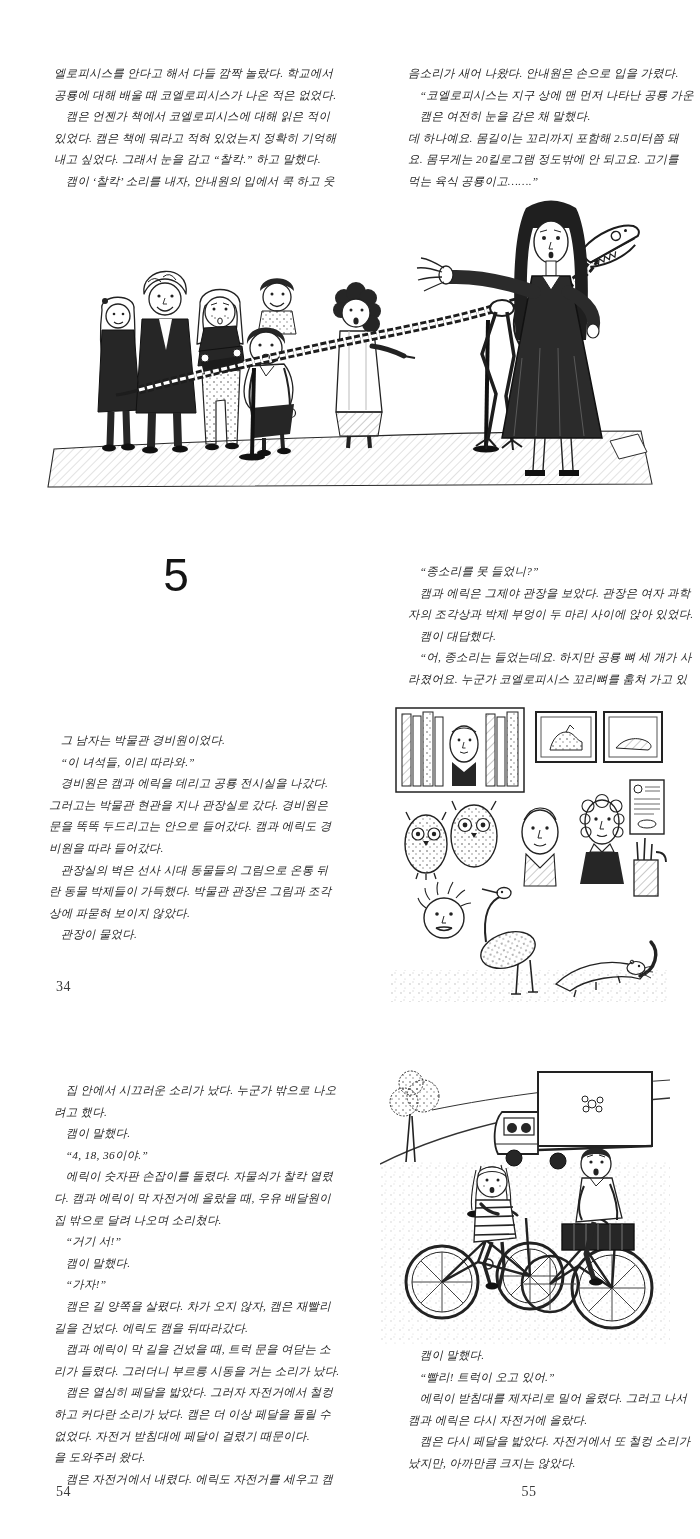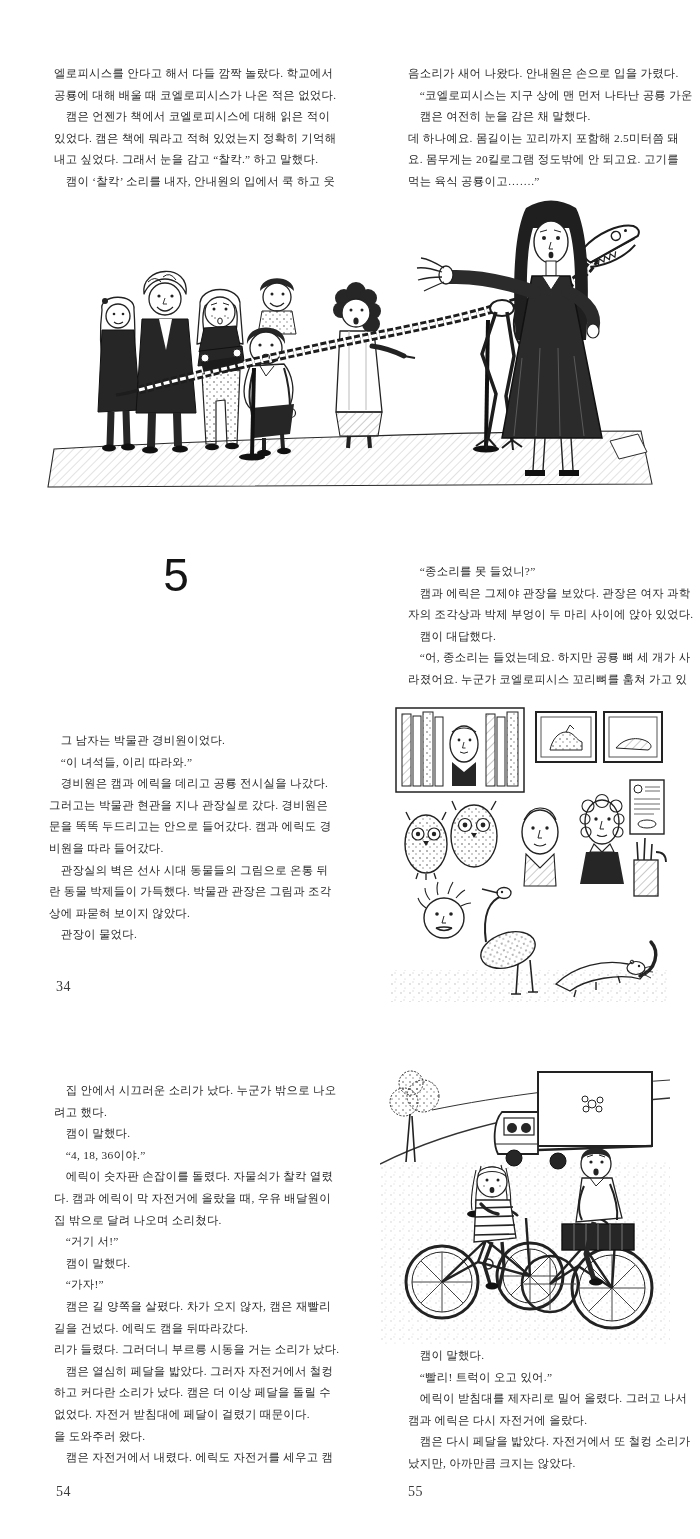--- a/index.html
+++ b/index.html
@@ -1,28 +1,28 @@
 <!DOCTYPE html>
 <html><head>
 <meta charset="utf-8">
 <style>
   html,body{margin:0;padding:0;background:#ffffff;}
   .page{
     position:relative;width:700px;height:1539px;background:#ffffff;overflow:hidden;
     font-family:"Liberation Serif","DejaVu Serif",serif;color:#222;
   }
-  .col{position:absolute;}
+  .col{position:absolute;font-style:italic;}
   .line{white-space:pre;font-size:11.4px;line-height:21.6px;letter-spacing:.3px;color:#1f1f1f;}
   .chapter{
     position:absolute;left:54px;top:552px;width:244px;text-align:center;
     font-family:"Liberation Sans","DejaVu Sans",sans-serif;font-weight:300;
     font-size:46px;line-height:1;color:#141414;
   }
   .pagenum{position:absolute;font-size:14px;color:#3a3a3a;letter-spacing:.5px;}
-  .pagenum.right{width:242px;text-align:left;}
+  .pagenum.right{width:242px;text-align:center;}
   .illo{position:absolute;}
   svg{display:block;}
 </style>
 </head>
 <body>
 
 <div class="page">
 
   <svg width="0" height="0" style="position:absolute" aria-hidden="true">
     <defs>
@@ -409,20 +409,21 @@
       <div class="line">　캠이 말했다.</div>
       <div class="line">　“4, 18, 36이야.”</div>
       <div class="line">　에릭이 숫자판 손잡이를 돌렸다. 자물쇠가 찰칵 열렸</div>
       <div class="line">다. 캠과 에릭이 막 자전거에 올랐을 때, 우유 배달원이</div>
       <div class="line">집 밖으로 달려 나오며 소리쳤다.</div>
       <div class="line">　“거기 서!”</div>
       <div class="line">　캠이 말했다.</div>
       <div class="line">　“가자!”</div>
       <div class="line">　캠은 길 양쪽을 살폈다. 차가 오지 않자, 캠은 재빨리</div>
       <div class="line">길을 건넜다. 에릭도 캠을 뒤따라갔다.</div>
+      <div class="line">　캠과 에릭이 막 길을 건넜을 때, 트럭 문을 여닫는 소</div>
       <div class="line">리가 들렸다. 그러더니 부르릉 시동을 거는 소리가 났다.</div>
       <div class="line">　캠은 열심히 페달을 밟았다. 그러자 자전거에서 철컹</div>
       <div class="line">하고 커다란 소리가 났다. 캠은 더 이상 페달을 돌릴 수</div>
       <div class="line">없었다. 자전거 받침대에 페달이 걸렸기 때문이다.</div>
       <div class="line">을 도와주러 왔다.</div>
       <div class="line">　캠은 자전거에서 내렸다. 에릭도 자전거를 세우고 캠</div>
     </div>
 
   <div class="pagenum" style="left:56px;top:1484px">54</div>
 

